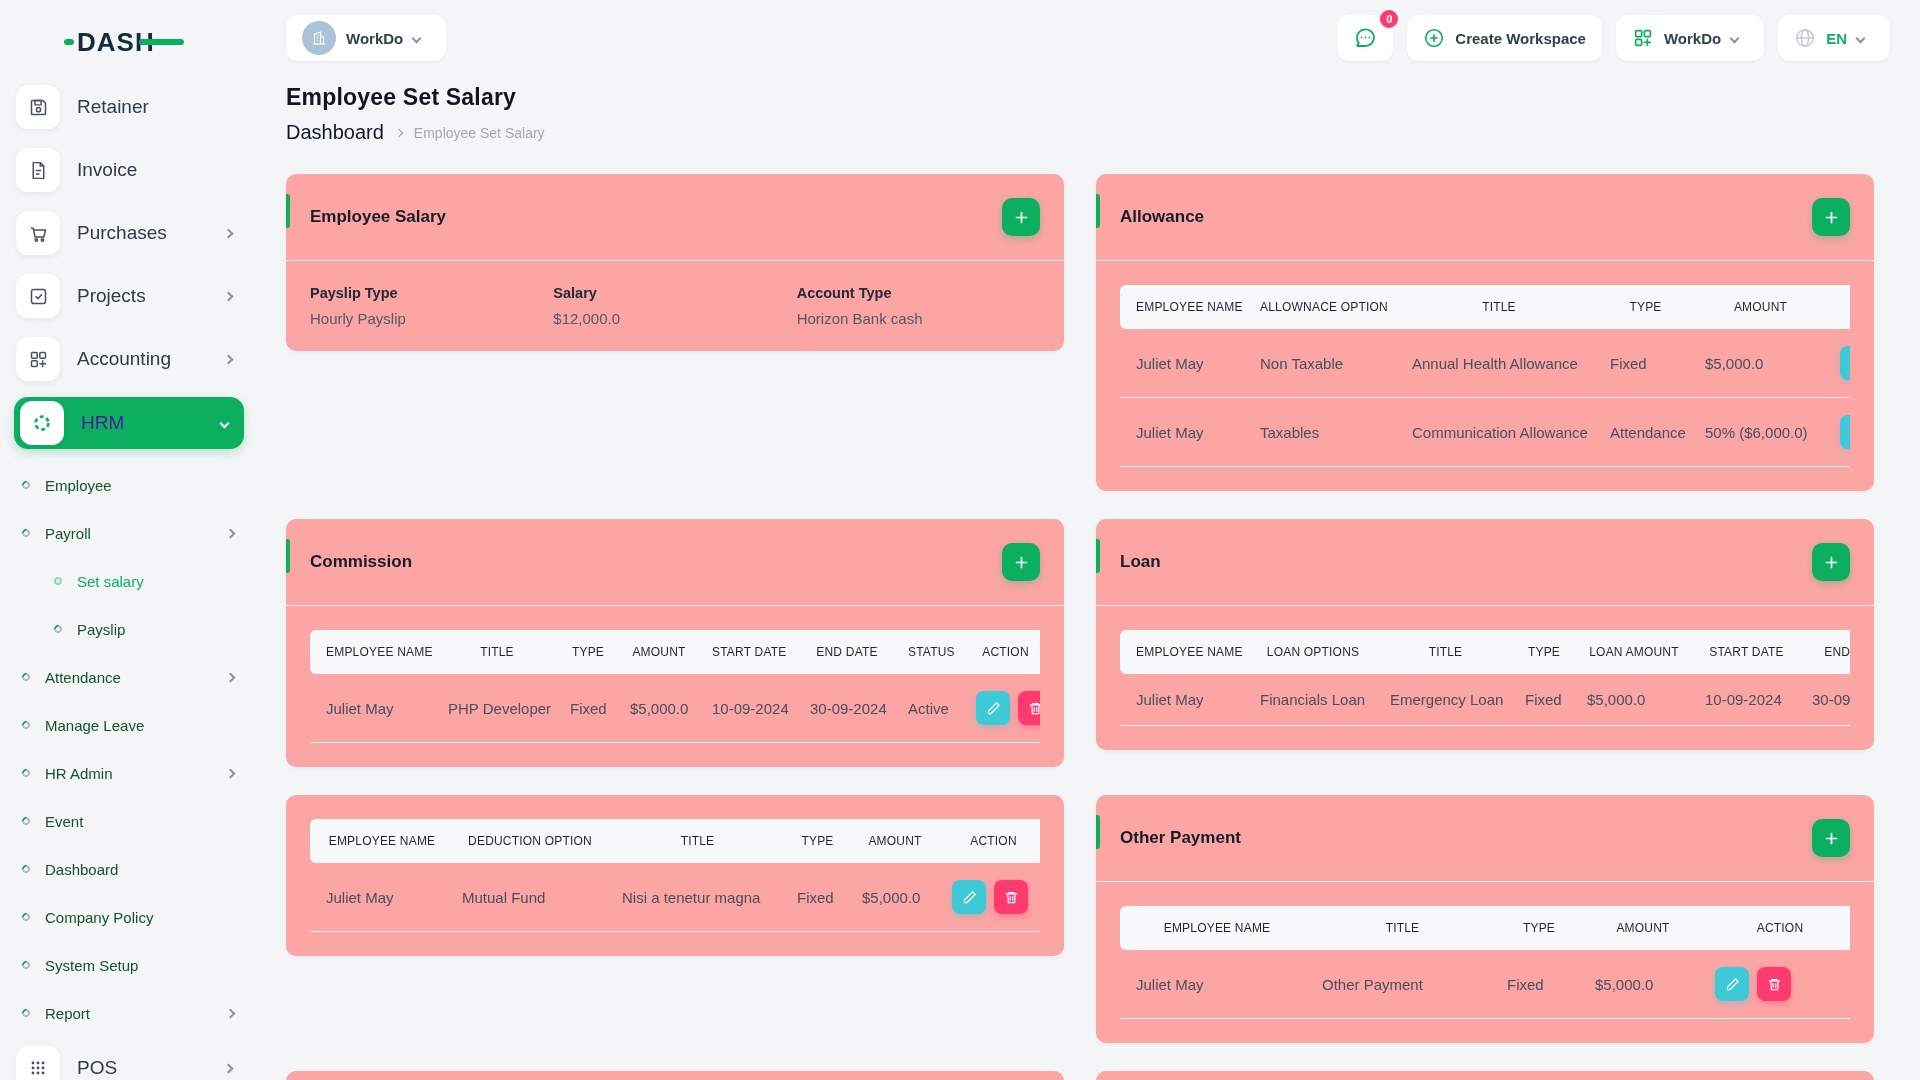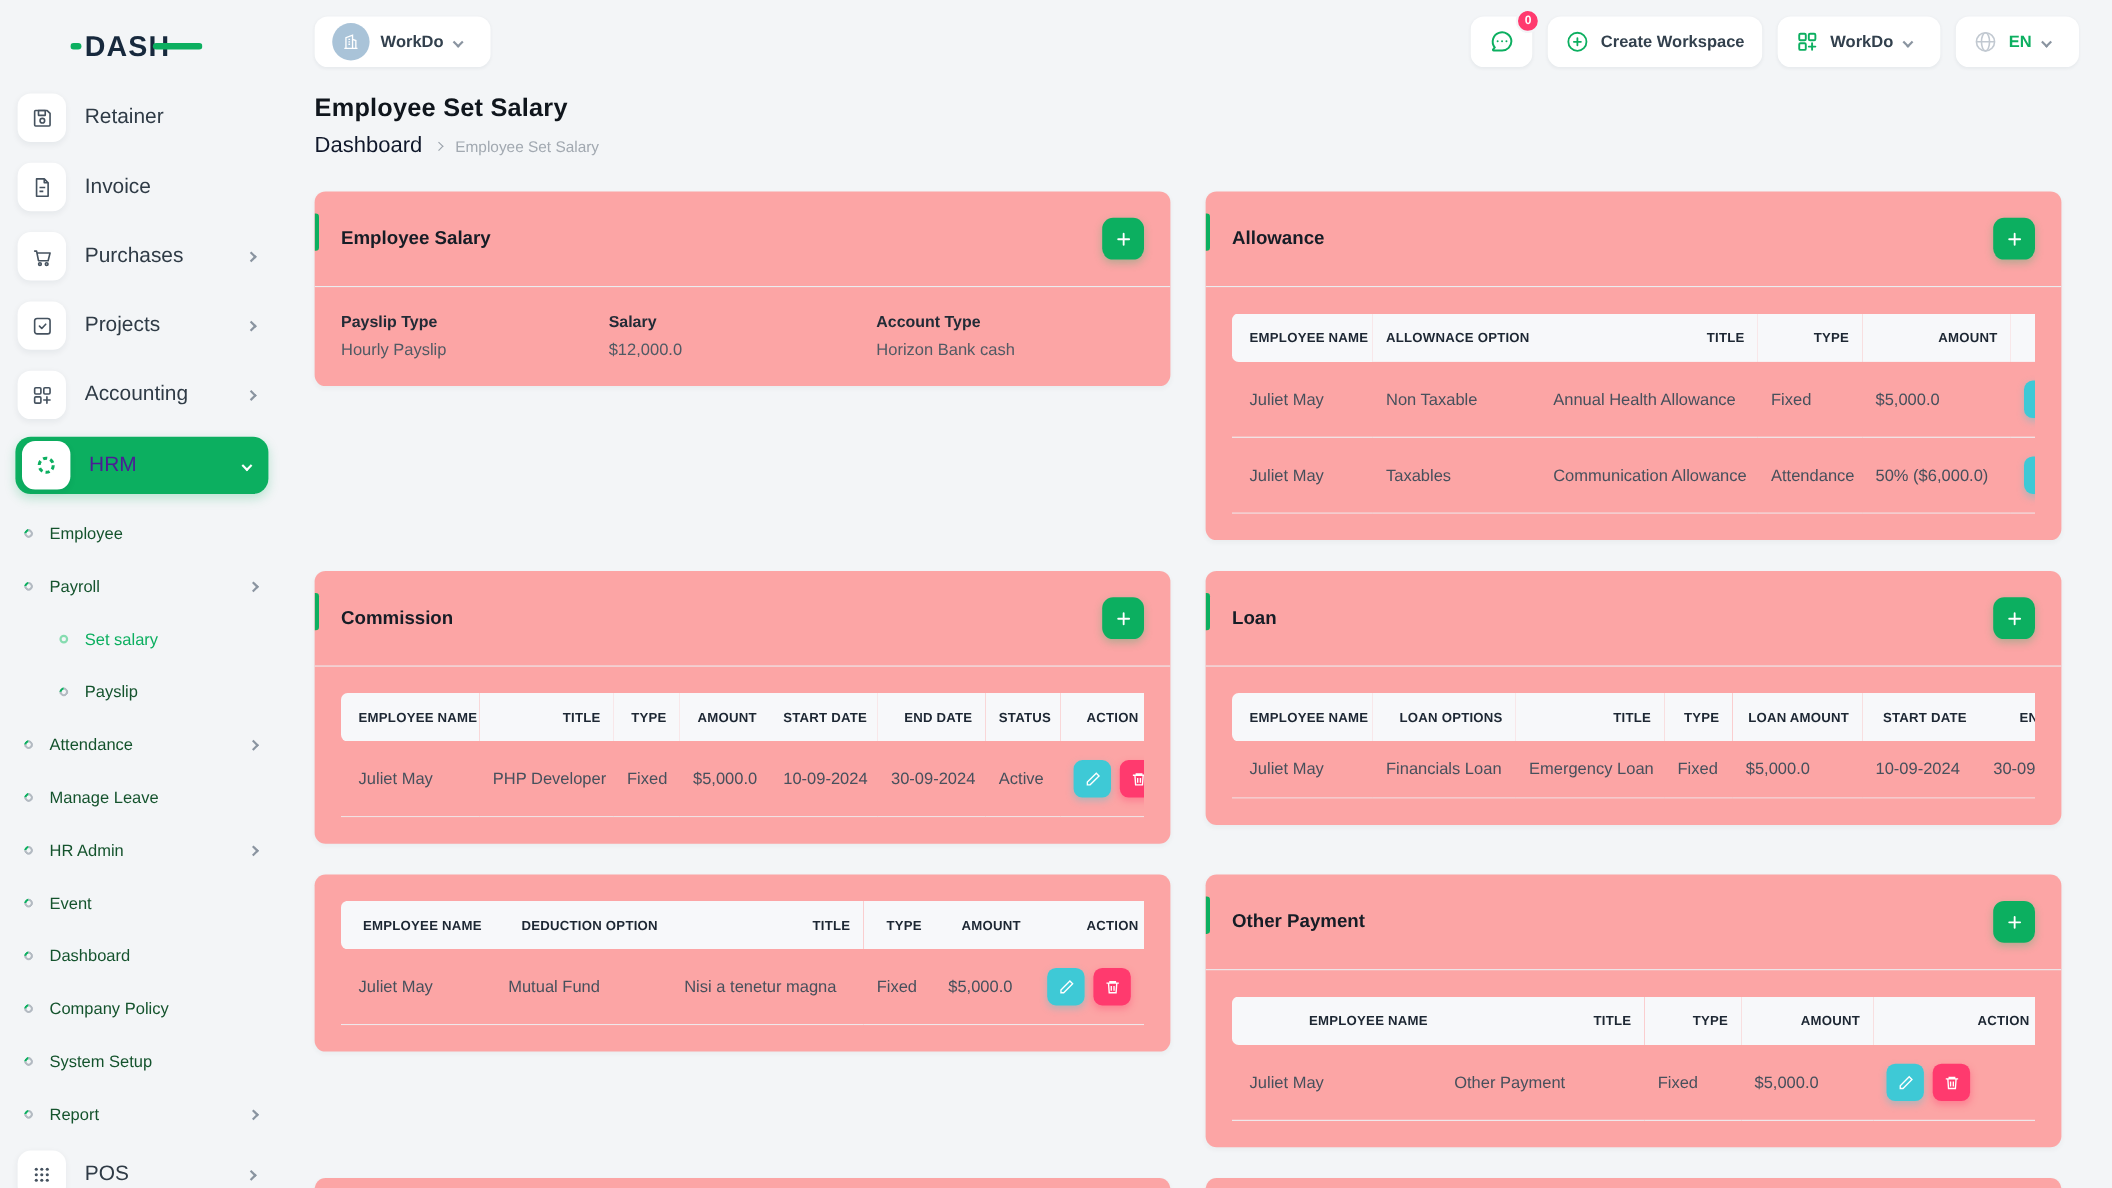--- a/index.html
+++ b/index.html
@@ -71,21 +71,21 @@
     width:38px; height:38px; border:none; border-radius:10px; background:#0caf60; cursor:pointer;
     display:flex; align-items:center; justify-content:center; box-shadow:0 3px 8px rgba(12,175,96,0.3);
   }
   .card-body { padding:24px; }
   .fields-row { display:grid; grid-template-columns:1fr 1fr 1fr; }
   .field-label { font-size:14.5px; font-weight:700; color:#222b36; margin-bottom:9px; }
   .field-value { font-size:15px; color:#515a64; }
   .clip { overflow:hidden; }
   table.data-table { border-collapse:collapse; table-layout:fixed; width:100%; }
   table.data-table th {
-    background:#f7f8fa; font-size:12px; font-weight:700; color:#1d2733; text-align:right;
+    background:#f7f8fa; font-size:12px; font-weight:400; color:#1d2733; text-align:center;
     padding:15px 12px; white-space:nowrap; overflow:hidden; letter-spacing:0.2px;
   }
   table.data-table th:first-child { padding-left:16px; border-radius:6px 0 0 6px; }
   table.data-table td {
     font-size:15px; color:#47505c; padding:17px 12px; border-bottom:1px solid #eef0f3; white-space:nowrap; overflow:hidden;
   }
   table.data-table td:first-child { padding-left:16px; }
   .action-cell { display:flex; gap:8px; }
   .btn-edit, .btn-delete {
     width:34px; height:34px; border:none; border-radius:8px; cursor:pointer; flex:none;

